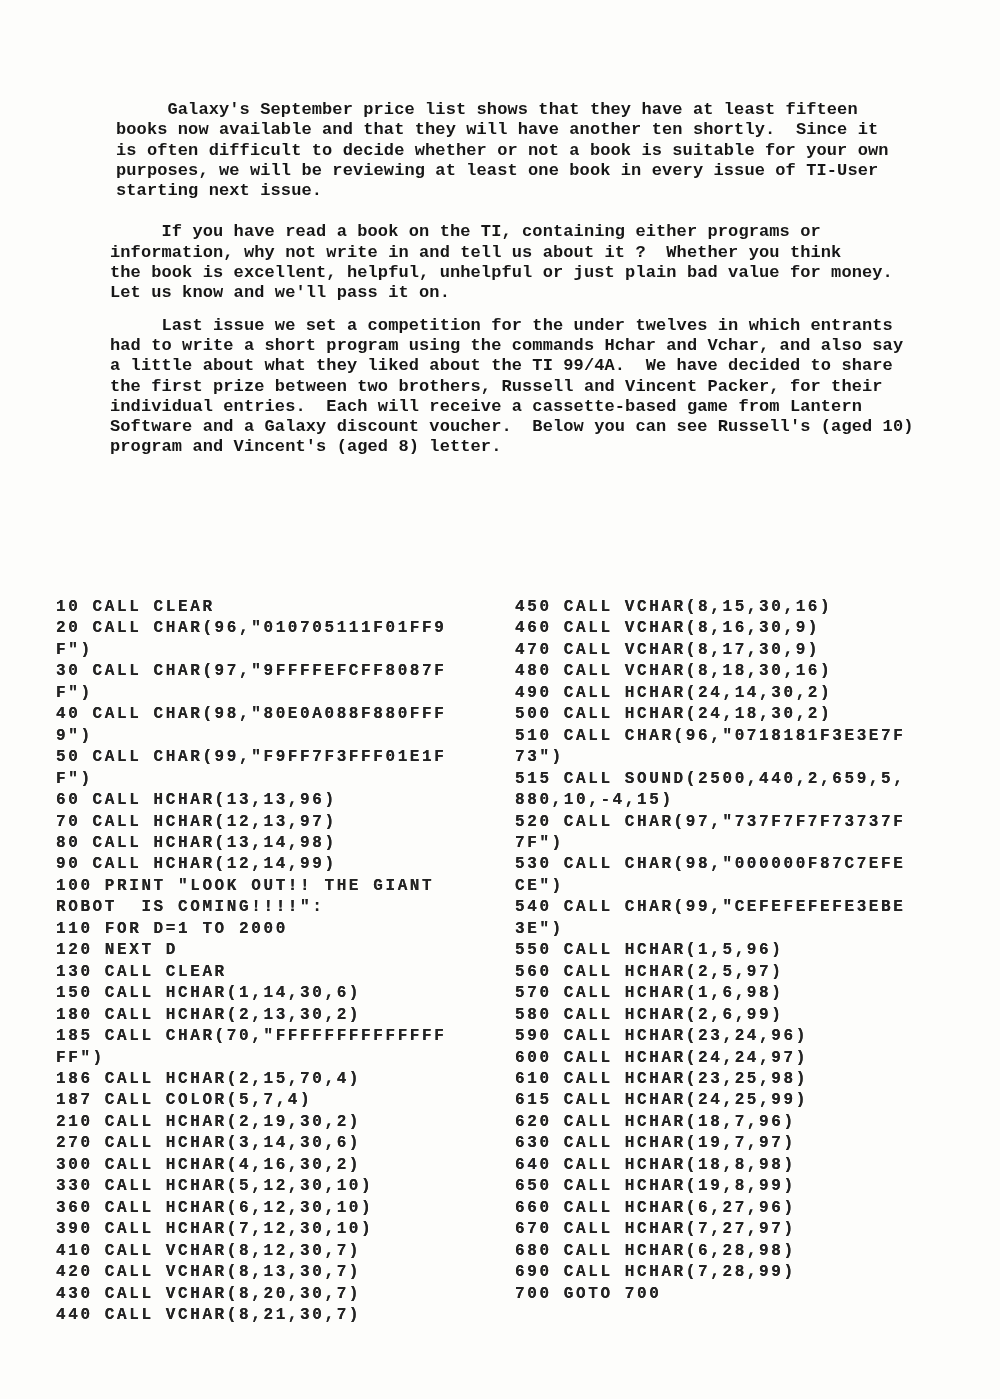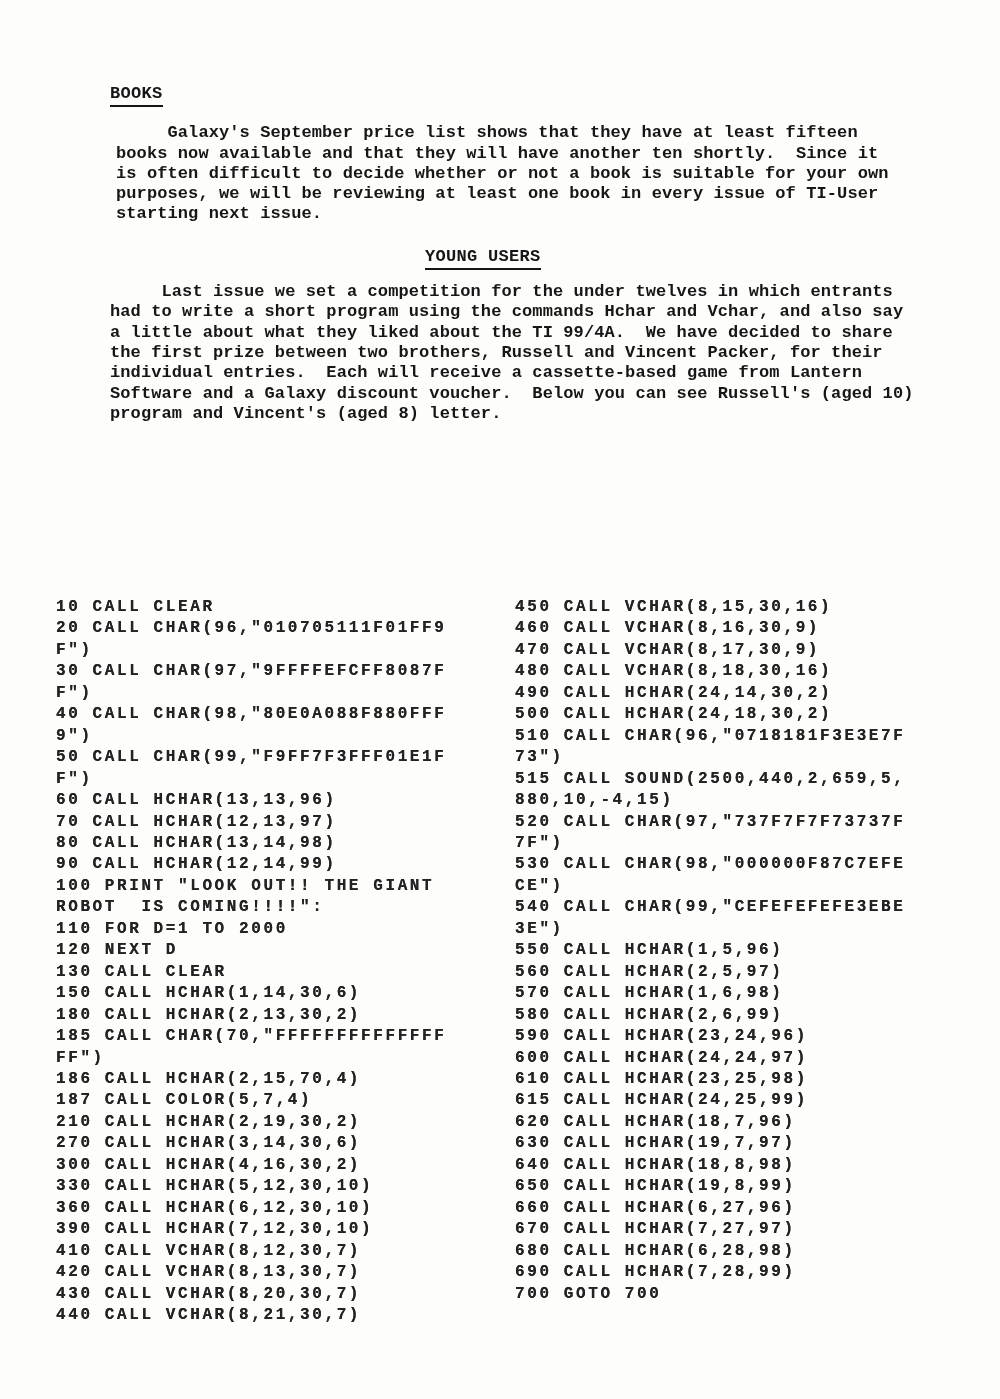--- a/index.html
+++ b/index.html
@@ -64,34 +64,32 @@
   #listing-left  { left: 56px; }
   #listing-right { left: 515px; }
 </style>
 </head>
 <body>
 
 <div id="page">
 
   <div id="article">
 
-    <div class="heading-row">
-      <span class="heading">BOOKS</span>
-    </div>
 
     <div class="para para-1">     Galaxy's September price list shows that they have at least fifteen
 books now available and that they will have another ten shortly.  Since it
 is often difficult to decide whether or not a book is suitable for your own
 purposes, we will be reviewing at least one book in every issue of TI-User
 starting next issue.</div>
 
+    <div class="para para-2">     If you have read a book on the TI, containing either programs or
+information, why not write in and tell us about it ?  Whether you think
+the book is excellent, helpful, unhelpful or just plain bad value for money.
+Let us know and we'll pass it on.</div>
 
-    <div class="centered-heading-row yu-heading-row">
-      <span class="heading">YOUNG USERS</span>
-    </div>
 
     <div class="para para-3">     Last issue we set a competition for the under twelves in which entrants
 had to write a short program using the commands Hchar and Vchar, and also say
 a little about what they liked about the TI 99/4A.  We have decided to share
 the first prize between two brothers, Russell and Vincent Packer, for their
 individual entries.  Each will receive a cassette-based game from Lantern
 Software and a Galaxy discount voucher.  Below you can see Russell's (aged 10)
 program and Vincent's (aged 8) letter.</div>
 
   </div>

